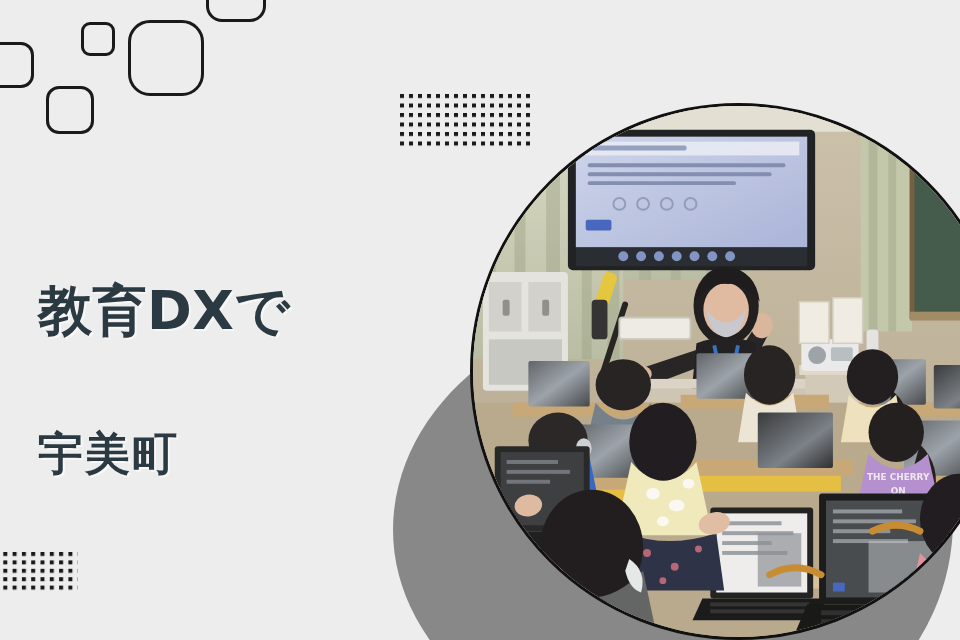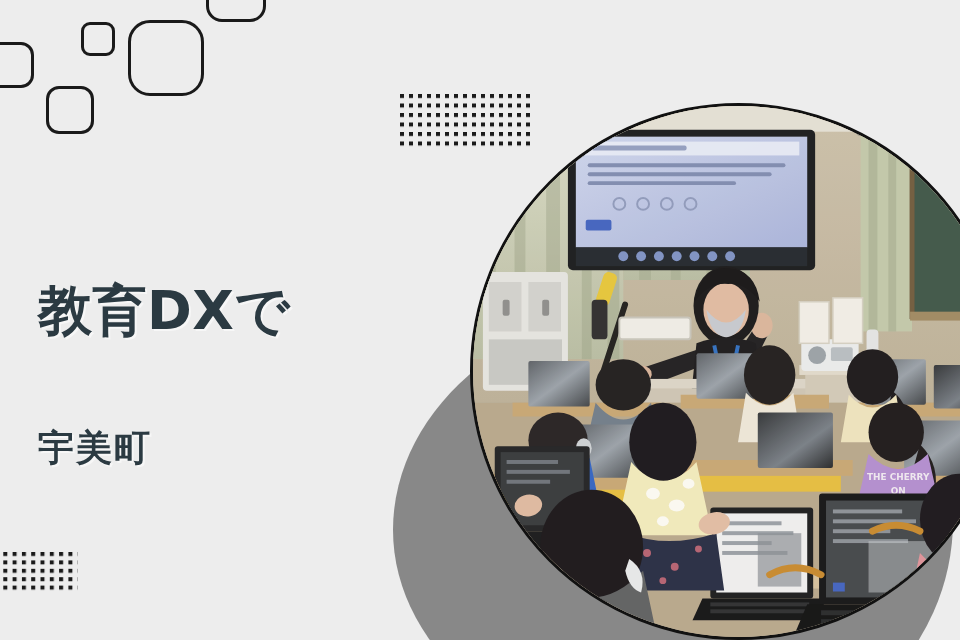--- a/index.html
+++ b/index.html
@@ -73,21 +73,21 @@
     text-shadow: 2px 2px 0 rgba(255,255,255,0.55);
     white-space: pre;
   }
   .headline .ln { display: block; }
 
   .subtitle {
     position: absolute;
     left: 38px;
     top: 424px;
     color: #2b3a42;
-    font-size: 36px;
+    font-size: 45px;
     font-weight: 700;
     letter-spacing: 2px;
     text-shadow: 2px 2px 0 rgba(255,255,255,0.55);
   }
 </style>
 </head>
 <body>
 
 <div id="stage">
 

